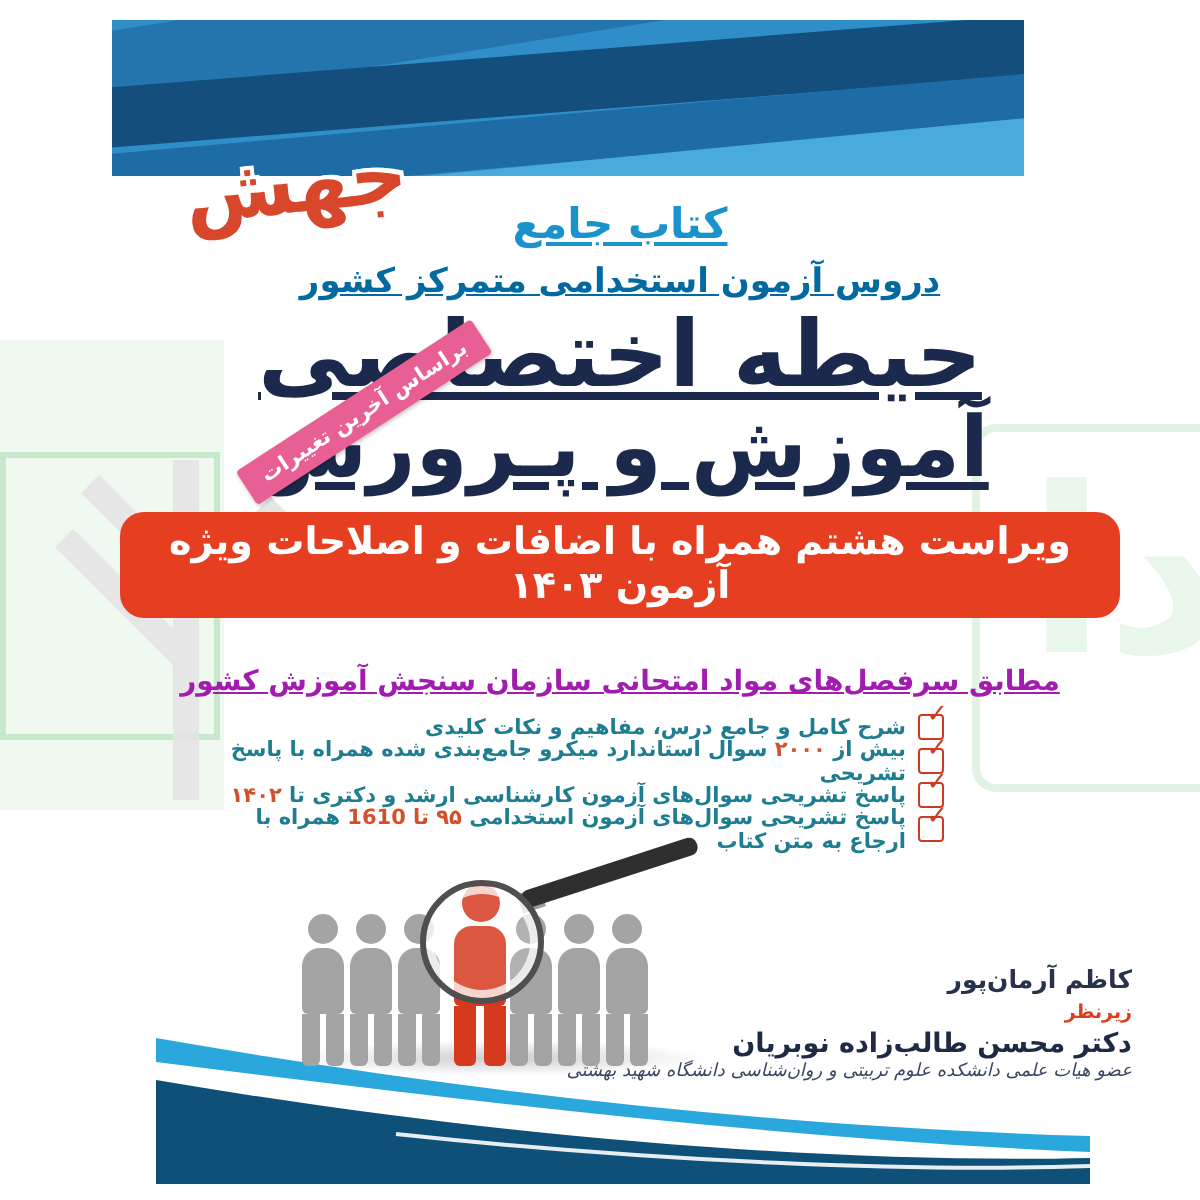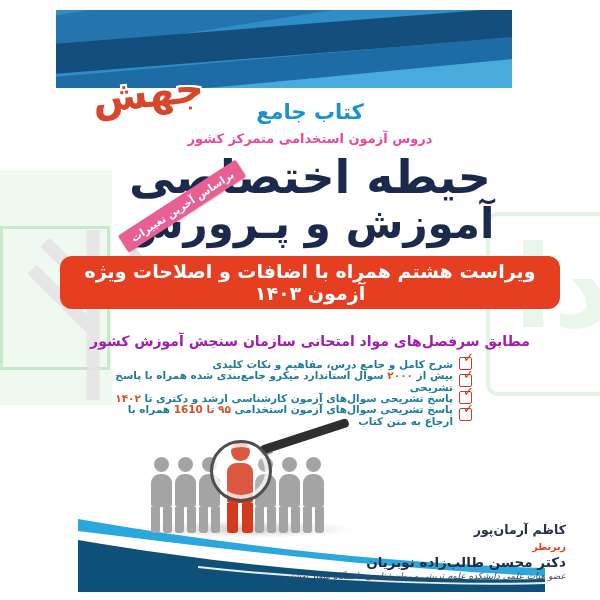--- a/index.html
+++ b/index.html
@@ -29,23 +29,23 @@
               background:rgba(228,244,228,0.55); z-index:1; }
   .wm-frame { position:absolute; left:0; top:226px; width:104px; height:138px;
               border:3px solid rgba(160,215,165,0.5); z-index:1; }
   .wm-tree  { position:absolute; left:0; top:215px; z-index:1; }
   .wm-right { position:absolute; left:486px; top:212px; width:130px; height:176px;
               border:4px solid rgba(195,232,200,0.5); border-radius:12px;
               overflow:hidden; z-index:1; }
   .wm-right span { position:absolute; right:8px; top:4px; font-size:115px;
               font-weight:bold; color:rgba(200,234,205,0.4); }
   
-  .txt { position:absolute; left:60px; width:500px; text-align:center; z-index:3; }
+  .txt { position:absolute; left:60px; width:500px; text-align:center; z-index:3;text-decoration:underline; }
   .series-title { top:100px; font-size:21px; font-weight:bold; color:#1a92cb; }
-  .series-sub   { top:131px; font-size:13px; font-weight:bold; color:#ec4899; }
+  .series-sub   { top:131px; font-size:17px; font-weight:bold; color:#0369a1; }
   .title1 { top:152px; font-size:46px; font-weight:bold; color:#1b2a4c; line-height:1.1; }
   .title2 { top:201px; font-size:42px; font-weight:bold; color:#1b2a4c; line-height:1.1; }
   .badge {
     position:absolute; left:112px; top:196px; transform:rotate(-33deg);
     background:#e85f93; color:#fff; font-size:10.5px; font-weight:bold;
     padding:4px 10px; border-radius:2px; z-index:4; box-shadow:0 1px 2px rgba(0,0,0,.25);
     white-space:nowrap;
   }
   .edition { top:256px; }
   .edition span { display:inline-block; background:#e63e20; color:#fff;
@@ -80,21 +80,21 @@
   .glass { position:absolute; left:210px; top:440px; width:56px; height:56px;
     border-radius:50%; border:3px solid #4f4f4f;
     box-shadow: inset 0 0 0 4px rgba(255,255,255,0.75);
     background:rgba(255,255,255,0.15); z-index:5; }
   .handle { position:absolute; left:261px; top:446px; width:92px; height:9px;
     background:#2f2f2f; border-radius:4px; transform:rotate(-18deg);
     transform-origin:left center; z-index:4; }
   .ferrule { position:absolute; left:260px; top:447px; width:12px; height:10px;
     background:#9a9a9a; transform:rotate(-18deg); transform-origin:left center; z-index:4; }
   
-  .authors { position:absolute; right:34px; top:482px; text-align:right; z-index:6;margin-top:40px; }
+  .authors { position:absolute; right:34px; top:482px; text-align:right; z-index:6; }
   .author-name { font-size:12.5px; font-weight:bold; color:#28324a; margin-bottom:4px; }
   .supervision-label { font-size:9.5px; font-weight:bold; color:#e03c1e; margin-bottom:2px; }
   .supervisor-name { font-size:13.5px; font-weight:bold; color:#1e2a44; }
   .affiliation { font-size:9px; color:#3a4763; margin-top:1px;font-style:italic; }
   
   .waves { position:absolute; left:78px; top:507px; z-index:2; }
 </style>
 </head>
 <body>
 

